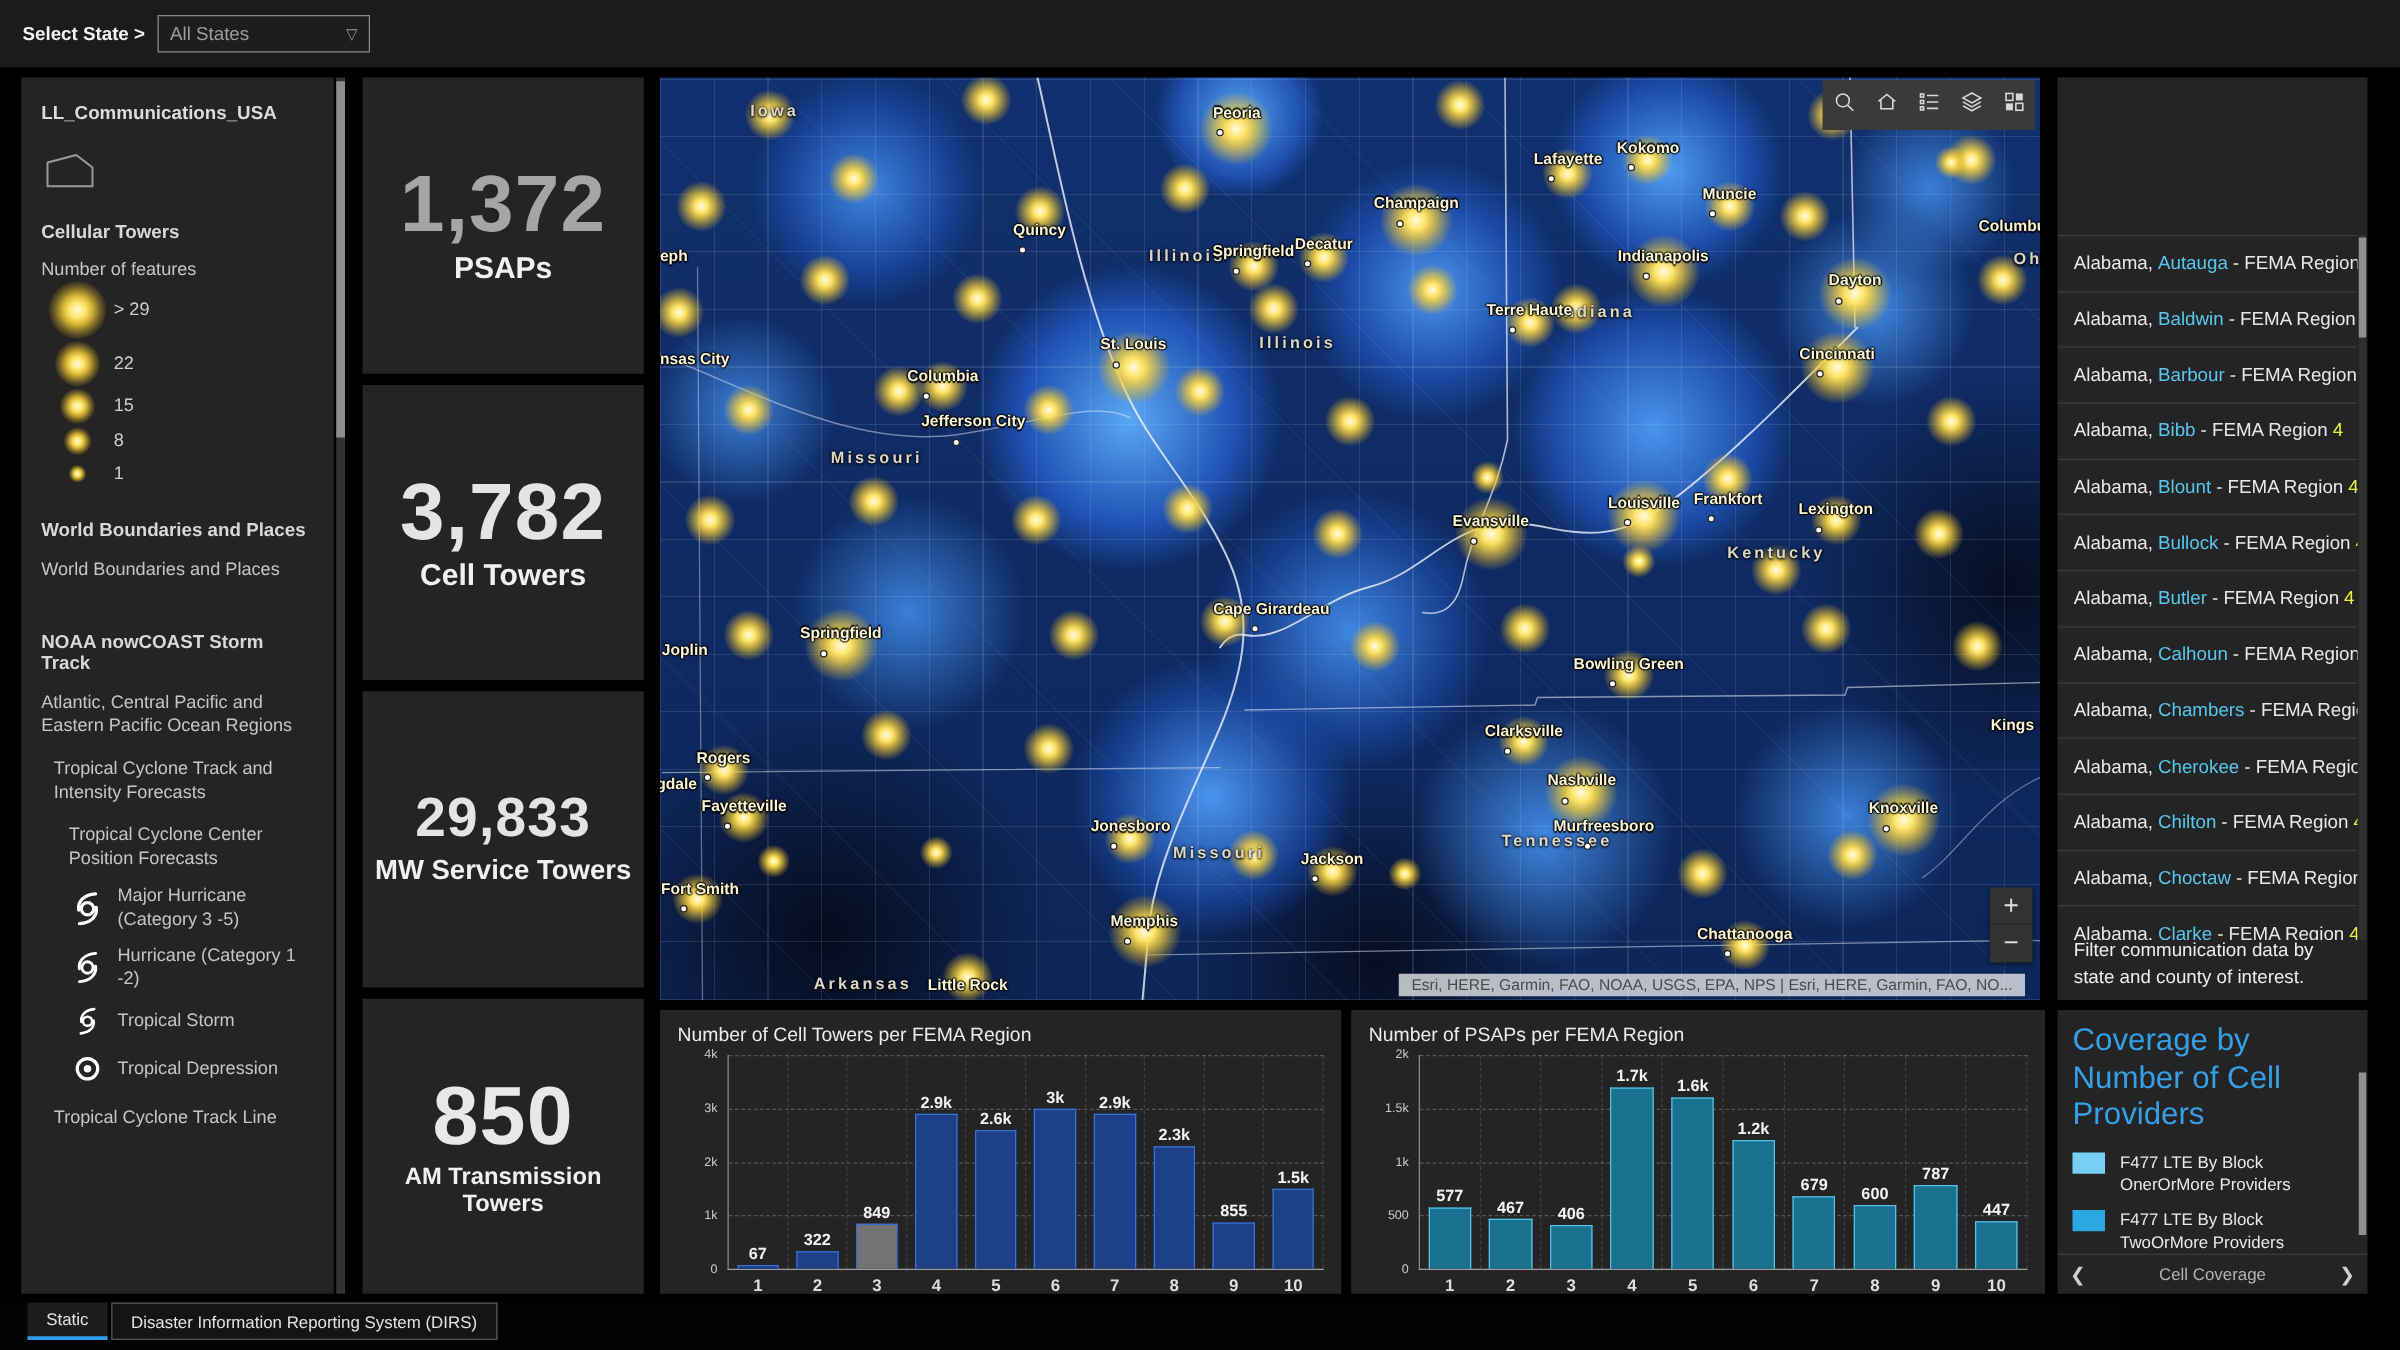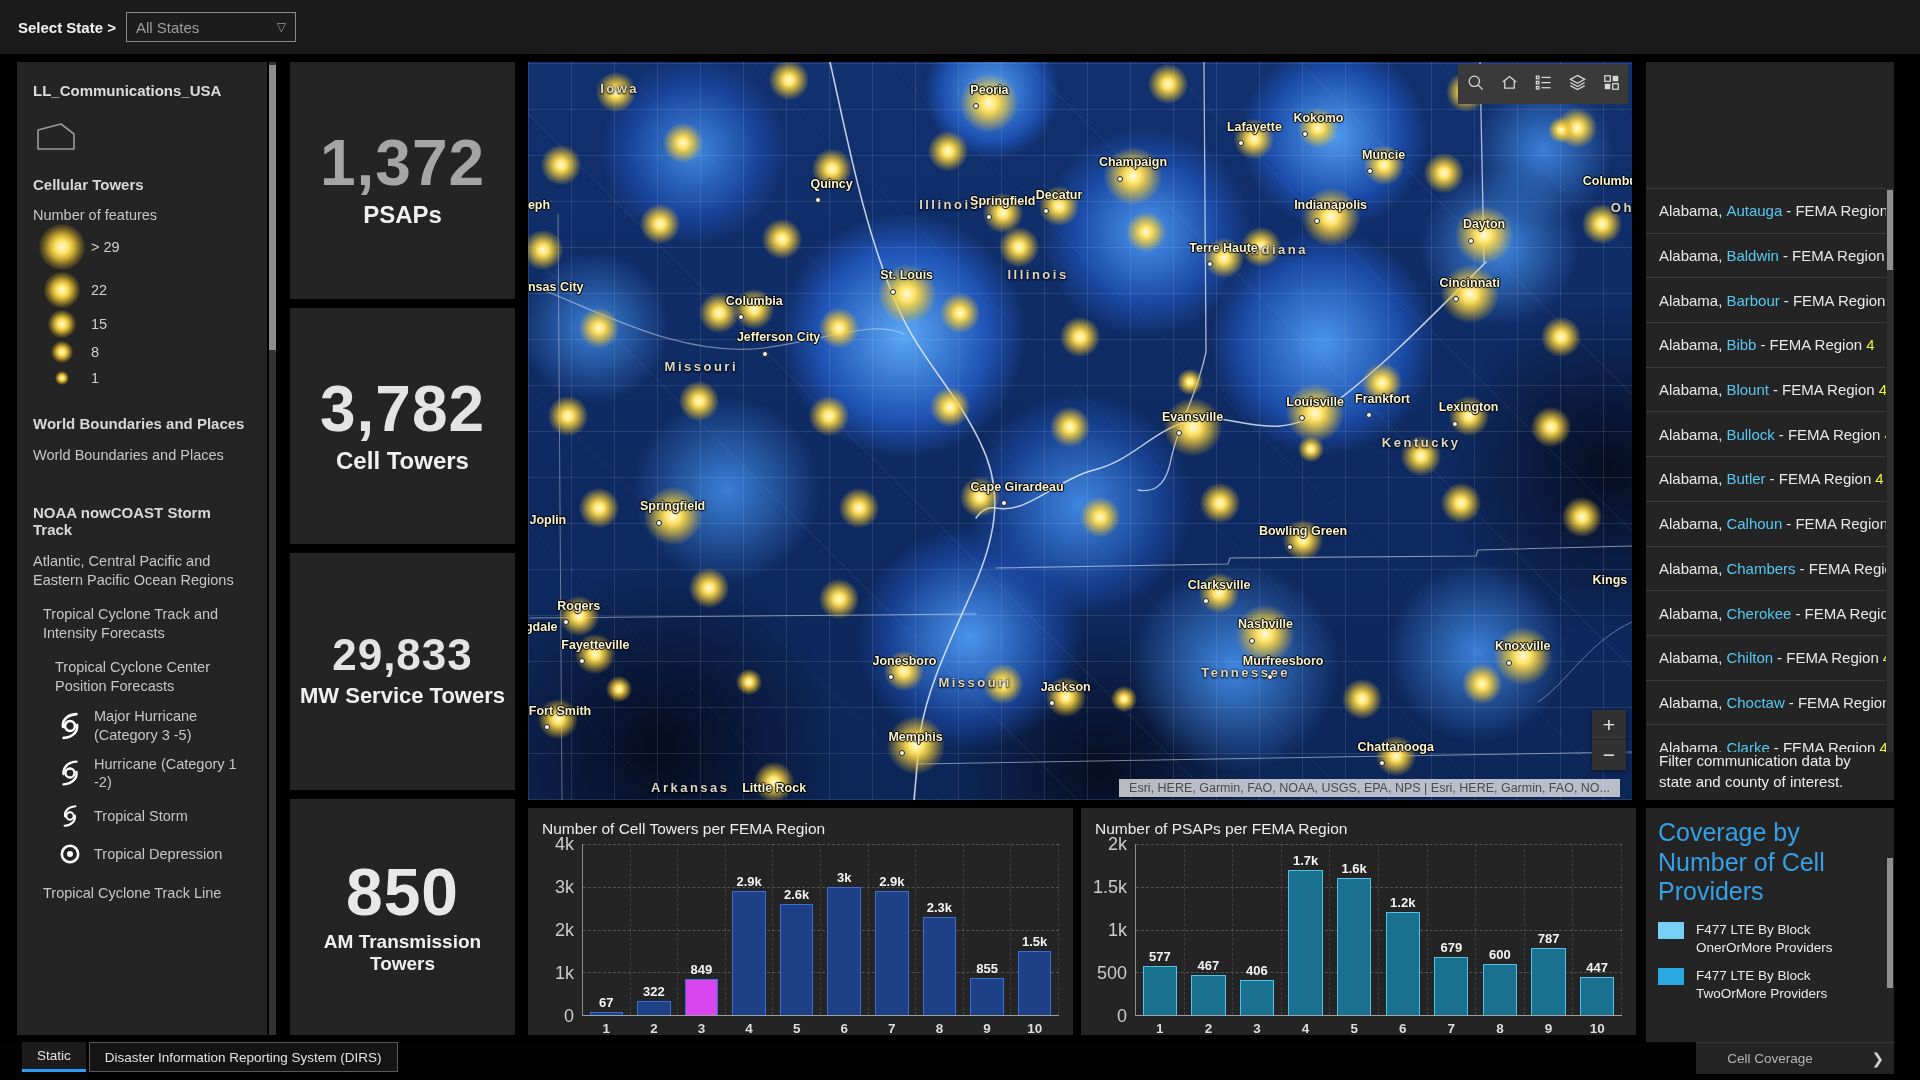--- a/index.html
+++ b/index.html
@@ -97,21 +97,21 @@
   #attribution { position:absolute; right:12px; bottom:3px; background:rgba(235,235,235,.78); color:#4a4a4a;
     font-size:12.5px; padding:2px 10px; white-space:nowrap; max-width:540px; overflow:hidden; }
 
   
   .chart-panel { padding:12px 14px; }
   #chart1 { left:528px; top:808px; width:545px; height:227px; }
   #chart2 { left:1081px; top:808px; width:555px; height:227px; }
   .chart-title { font-size:15.5px; color:#ececec; margin-bottom:6px; }
   .chart-body { display:flex; height:172px; }
   .yticks { position:relative; width:40px; flex:none; }
-  .yticks span { position:absolute; right:8px; transform:translateY(-50%); font-size:18px; color:#cccccc; }
+  .yticks span { position:absolute; right:8px; transform:translateY(-50%); font-size:10px; color:#cccccc; }
   .plot { position:relative; flex:1; border-left:1px solid #8a8a8a; border-bottom:1px solid #a0a0a0; }
   .gridline { position:absolute; left:0; right:0; border-top:1px dashed rgba(255,255,255,.22); }
   .cols { position:absolute; inset:0; display:flex; }
   .col { flex:1; position:relative; display:flex; flex-direction:column; border-right:1px dashed rgba(255,255,255,.13); }
   .barwrap { flex:1; position:relative; display:flex; align-items:flex-end; justify-content:center; }
   .bar { width:72%; border:1.5px solid; border-bottom:none; position:relative; }
   .bar-label { position:absolute; bottom:100%; left:50%; transform:translateX(-50%); margin-bottom:3px;
     font-size:13px; font-weight:bold; color:#f4f4f4; white-space:nowrap; }
   .xtick { position:absolute; top:100%; left:0; right:0; text-align:center; margin-top:6px;
     font-size:13.5px; font-weight:bold; color:#dedede; }
@@ -122,21 +122,21 @@
   #county-list { position:absolute; top:126px; left:0; right:8px; bottom:48px; overflow:hidden; }
   .county-row { display:flex; align-items:center; height:44.7px; padding:0 4px 0 13px; border-top:1px solid #3b3b3b;
     font-size:15px; color:#e8e8e8; white-space:nowrap; cursor:pointer; }
   .county-row .cname { margin:0 4px; }
   .county-row .creg { margin-left:4px; }
   #county-footnote { position:absolute; left:13px; right:26px; bottom:8px; font-size:15px; color:#ededed; line-height:1.4; }
   .vscroll { position:absolute; right:1px; width:6px; background:#2f2f2f; }
   .vthumb { position:absolute; right:1px; width:6px; background:#8f8f8f; }
 
   
-  #coverage-panel { left:1646px; top:808px; width:248px; height:266px; overflow:hidden; }
+  #coverage-panel { left:1646px; top:808px; width:248px; height:227px; overflow:hidden; }
   #coverage-title { font-size:25px; line-height:1.18; font-weight:500; padding:10px 12px 4px; }
   .cov-item { display:flex; gap:12px; padding:10px 10px 0 12px; font-size:13.5px; color:#eaeaea; line-height:1.35; }
   .swatch { flex:none; width:26px; height:17px; margin-top:1px; }
   #pager { position:absolute; left:0; right:0; bottom:0; height:32px; border-top:1px solid #3a3a3a;
     display:flex; align-items:center; justify-content:space-between; padding:0 10px; }
   .pager-arrow { color:#cfcfcf; font-size:15px; cursor:pointer; }
   #pager-label { color:#b3b3b3; font-size:13.5px; }
 
   
   #tabbar { position:absolute; left:0; bottom:0; width:1696px; height:38px; background:#030303;
@@ -526,21 +526,21 @@
             <div class="col">
               <div class="barwrap">
                 <div class="bar" style="height: 8.05%; background: rgb(30, 64, 134); border-color: rgb(58, 111, 217);">
                   <div class="bar-label">322</div>
                 </div>
               </div>
               <div class="xtick">2</div>
             </div>
             <div class="col">
               <div class="barwrap">
-                <div class="bar" style="height: 21.225%; background: #d946ef; border-color: rgb(58, 111, 217);">
+                <div class="bar" style="height: 21.225%; background: #737373; border-color: rgb(58, 111, 217);">
                   <div class="bar-label">849</div>
                 </div>
               </div>
               <div class="xtick">3</div>
             </div>
             <div class="col">
               <div class="barwrap">
                 <div class="bar" style="height: 72.5%; background: rgb(30, 64, 134); border-color: rgb(58, 111, 217);">
                   <div class="bar-label">2.9k</div>
                 </div>

